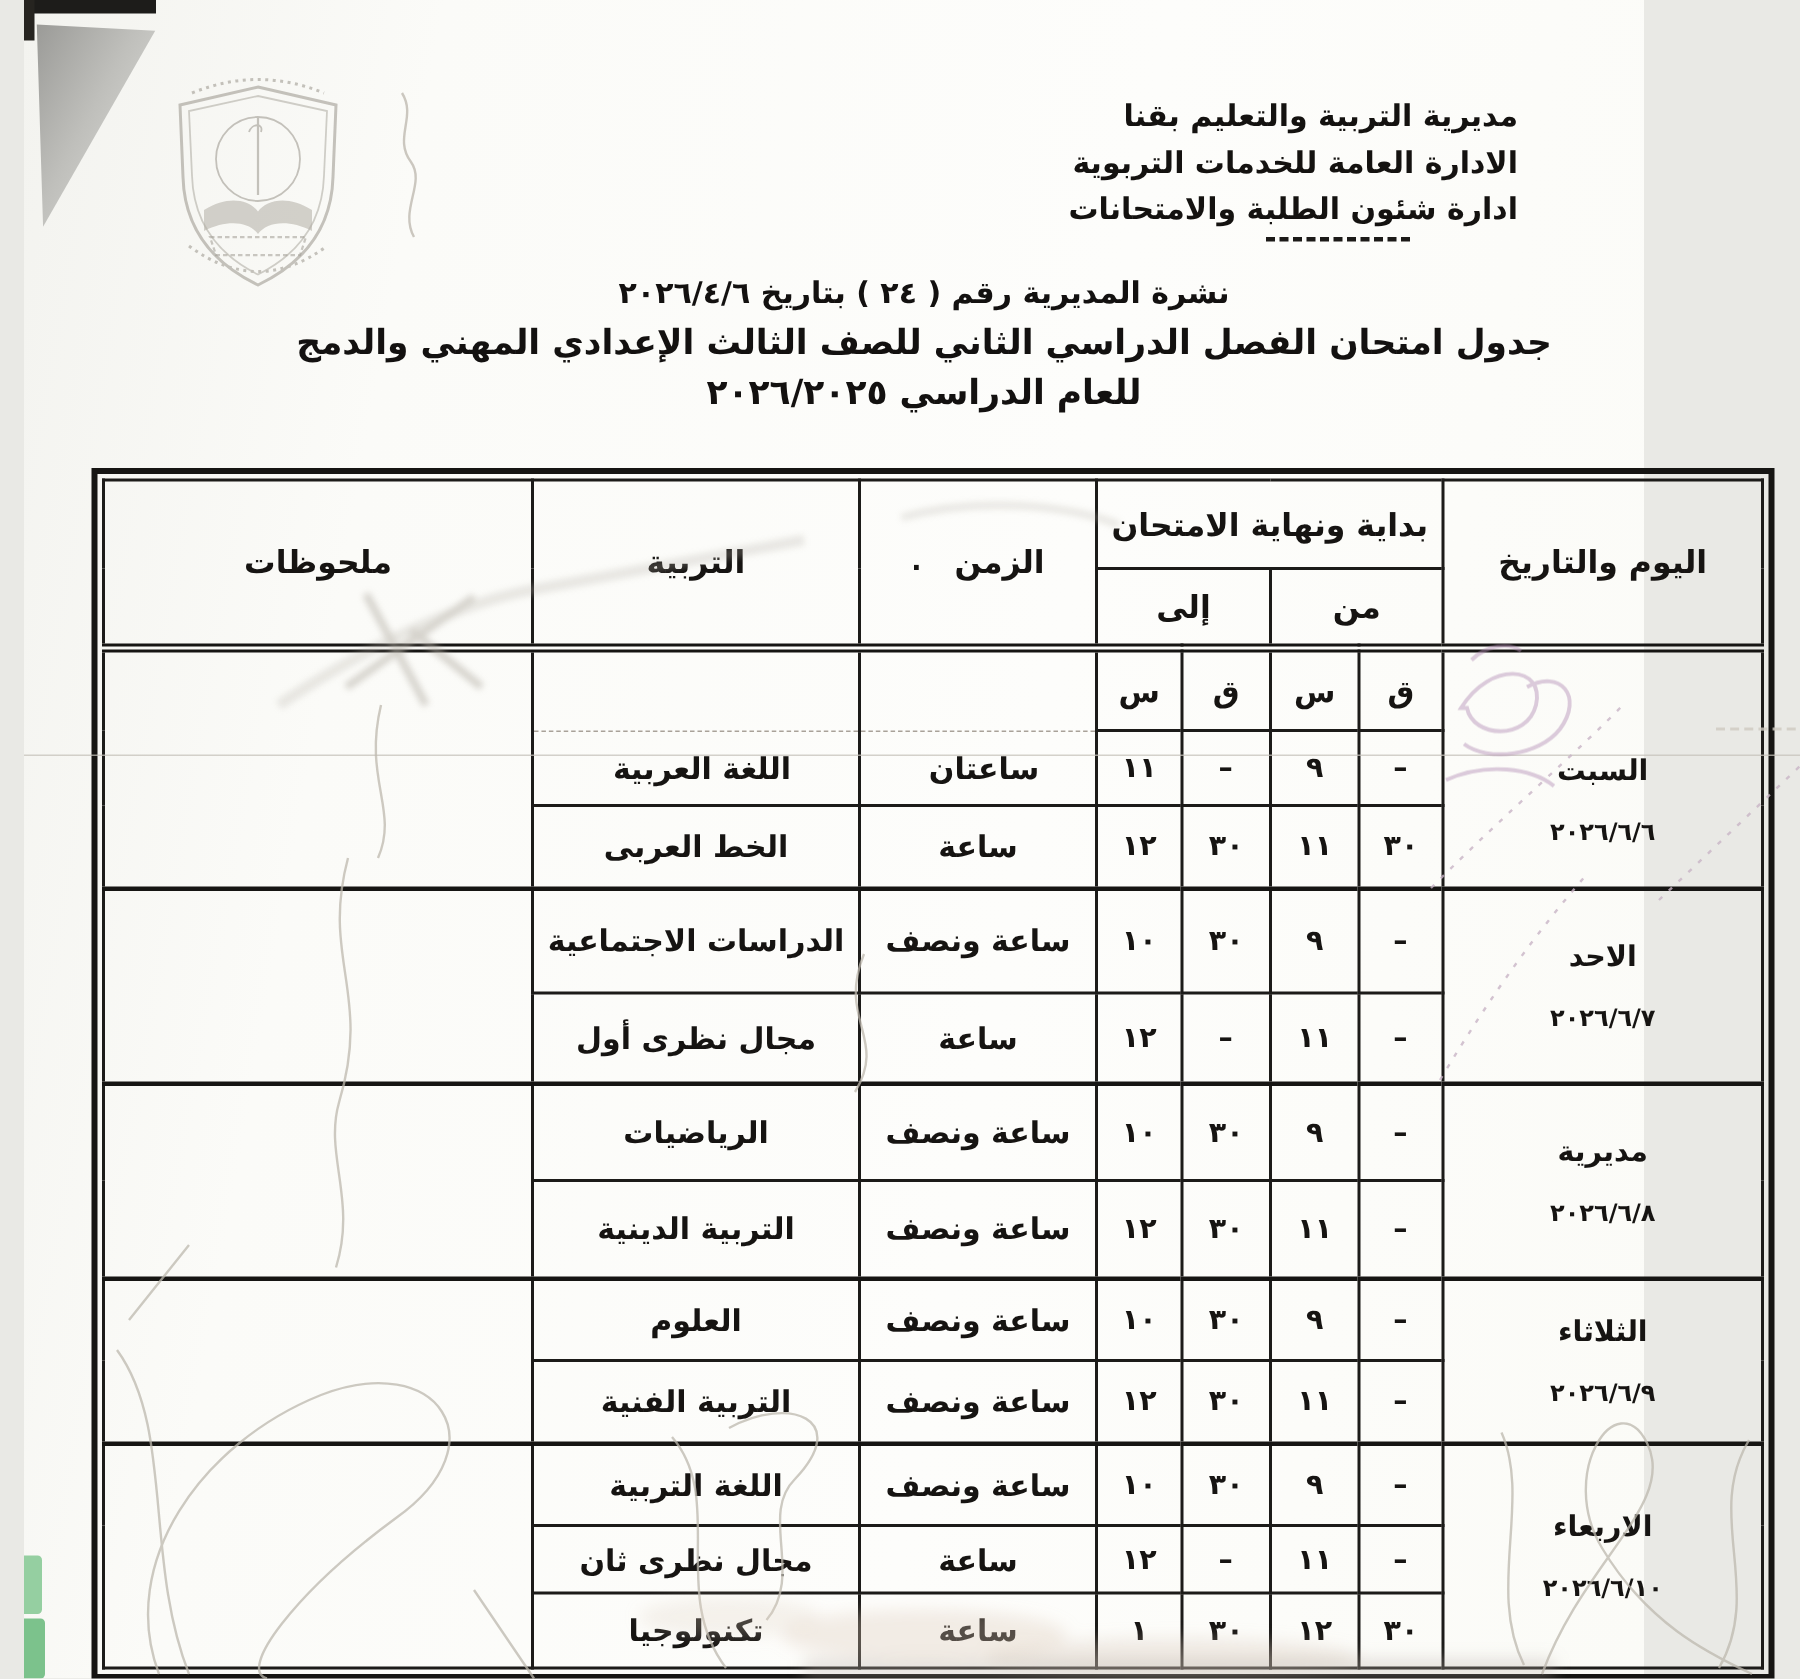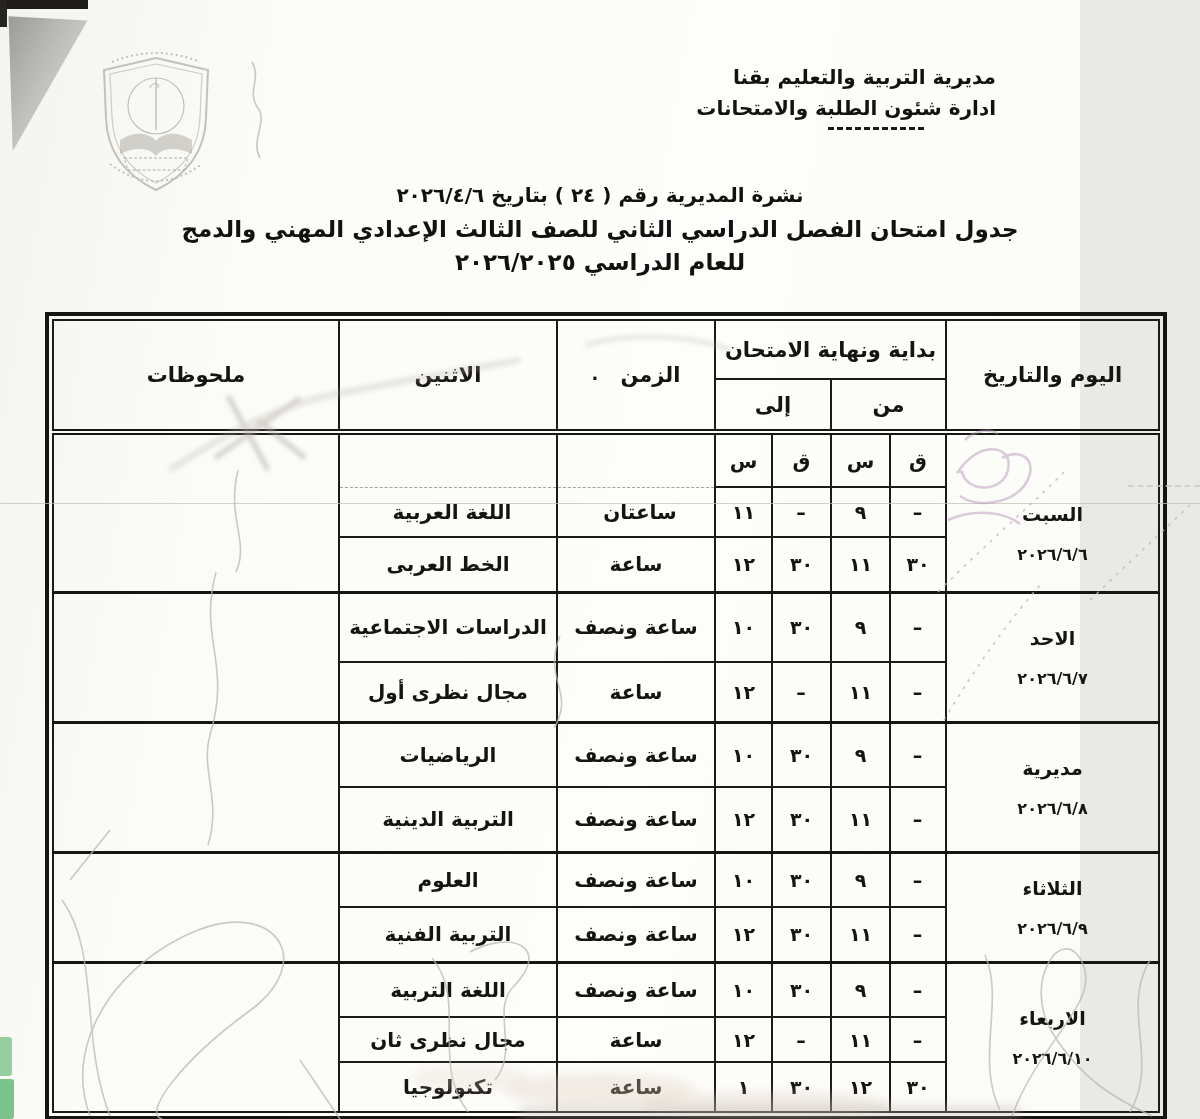--- a/index.html
+++ b/index.html
@@ -1,21 +1,21 @@
 <!DOCTYPE html>
 <html lang="ar"><head>
 <meta charset="utf-8">
 <style>
   html,body{margin:0;padding:0;}
   body{width:1200px;height:1119px;overflow:hidden;background:#e9e9e5;}
   .page{
     position:relative;width:1080px;height:1119px;
     background:linear-gradient(100deg,#f3f3ef 0%,#fbfbf8 22%,#fdfdfb 60%,#fbfbf7 100%);
     font-family:"DejaVu Sans","Liberation Sans",sans-serif;
-    color:#171512;direction:rtl;
+    color:#171512;direction:rtl;margin-left:16px;
   }
   
   .corner-bar{position:absolute;left:0;top:0;width:88px;height:9px;background:#1d1c1a;z-index:6;}
   .corner-notch{position:absolute;left:0;top:0;width:7px;height:27px;background:#262420;z-index:6;}
   .corner-tri{
     position:absolute;left:6px;top:12px;width:84px;height:142px;z-index:6;
     background:linear-gradient(118deg,#8e8e8b 0%,#b9b9b5 45%,#e3e3df 100%);
     clip-path:polygon(3% 3%,97% 6%,8% 98%);opacity:.9;
   }
   .green-a{position:absolute;left:0;top:1037px;width:12px;height:39px;background:#95cfa1;z-index:6;border-radius:0 3px 3px 0;}
@@ -92,20 +92,21 @@
       </g>
       <g opacity="0.55">
         <path d="M28 92 C44 82 58 85 64 93 C70 85 84 82 100 92 L100 106 C84 98 70 100 64 108 C58 100 44 98 28 106 Z" fill="#b3afa6"></path>
         <path d="M32 110 L96 110 L92 122 L36 122 Z" fill="none" stroke="#a19d94" stroke-width="1.5" stroke-dasharray="3 2"></path>
       </g>
     </svg>
   </div>
 
   <div class="letterhead">
     <div>مديرية التربية والتعليم بقنا</div>
+    <div>الادارة العامة للخدمات التربوية</div>
     <div>ادارة شئون الطلبة والامتحانات</div>
     <div class="dashes"></div>
   </div>
 
   <div class="titles">
     <div class="t1">نشرة المديرية رقم ( ٢٤ ) بتاريخ ٢٠٢٦/٤/٦</div>
     <div class="t2">جدول امتحان الفصل الدراسي الثاني للصف الثالث الإعدادي المهني والدمج</div>
     <div class="t3">للعام الدراسي ٢٠٢٦/٢٠٢٥</div>
   </div>
 
@@ -120,21 +121,21 @@
           <col style="width:158px">
         <col style="width:218px">
           <col>
       </colgroup>
       <tbody>
 
         <tr style="height:59px">
           <th rowspan="2" class="hdr-bot">اليوم والتاريخ</th>
           <th colspan="4">بداية ونهاية الامتحان</th>
           <th rowspan="2" class="hdr-bot dur-h"><span>الزمن</span><span class="zdot">.</span></th>
-          <th rowspan="2" class="hdr-bot">الاثنين</th>
+          <th rowspan="2" class="hdr-bot">التربية</th>
           <th rowspan="2" class="hdr-bot">ملحوظات</th>
         </tr>
         <tr style="height:53px">
           <th colspan="2" class="hdr-bot">من</th>
           <th colspan="2" class="hdr-bot">إلى</th>
         </tr>
 
         <tr style="height:55px">
           <td rowspan="3" class="day-cell sat-pad">
             <div class="dname">السبت</div>

